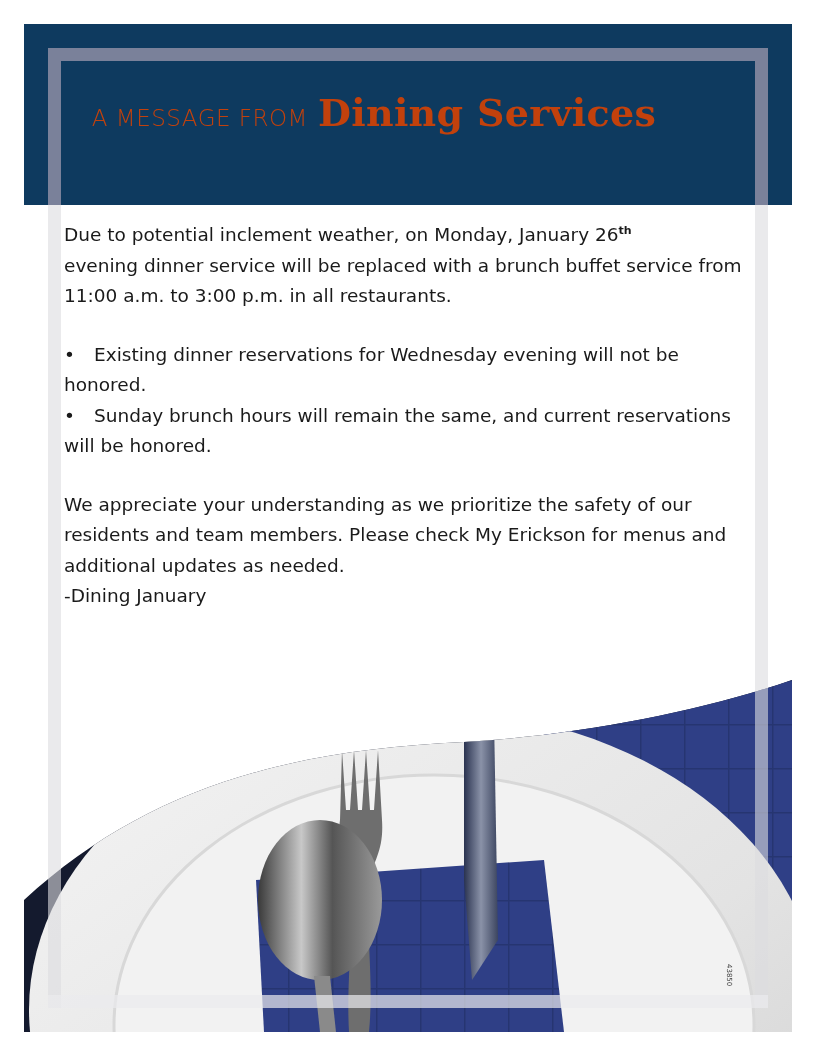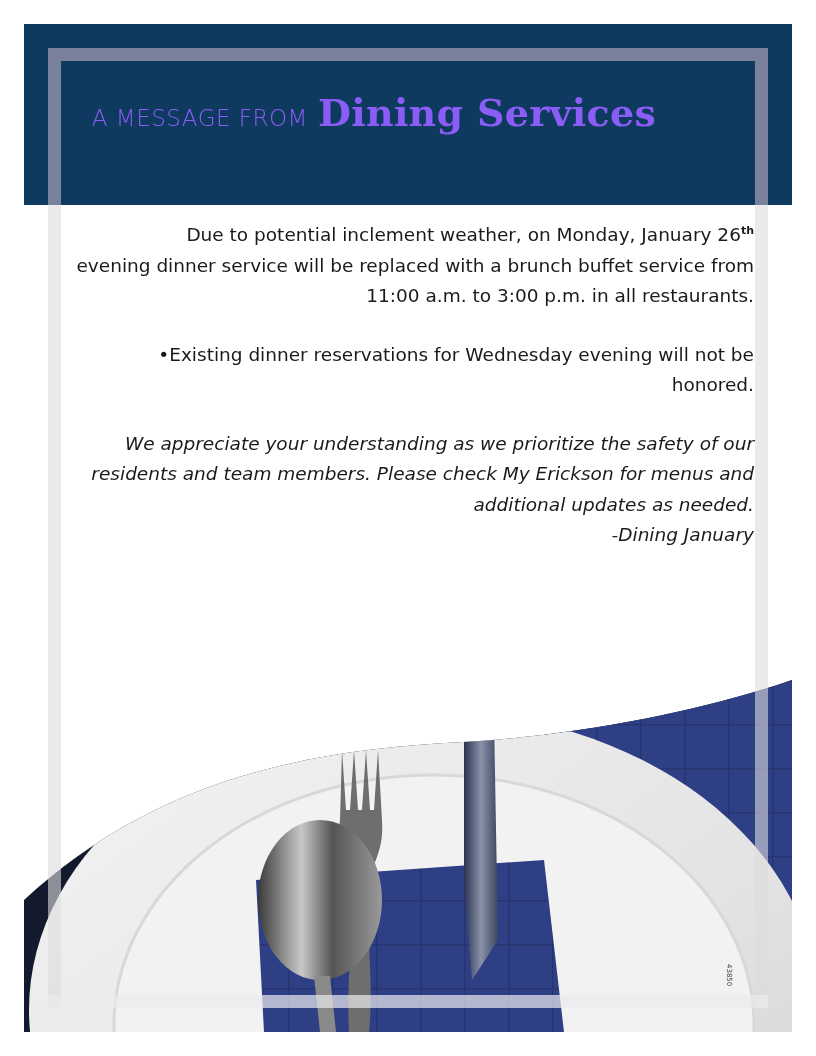--- a/index.html
+++ b/index.html
@@ -1,34 +1,34 @@
 <!DOCTYPE html>
 <html><head>
 <meta charset="utf-8">
 <style>
   html, body { margin: 0; padding: 0; }
   body { width: 816px; height: 1056px; background: #ffffff; position: relative; overflow: hidden; font-family: "Liberation Sans", sans-serif; }
   .header { position: absolute; left: 24px; top: 24px; width: 768px; height: 181px; background: #0e3a5f; }
-  .title-row { position: absolute; left: 0; width: 748px; top: 90px; text-align: center; color: #8b5cf6; white-space: nowrap; z-index: 5; }
+  .title-row { position: absolute; left: 0; width: 748px; top: 90px; text-align: center; color: #c2410c; white-space: nowrap; z-index: 5; }
   .title-small { font-family: "DejaVu Sans", sans-serif; font-size: 23px; letter-spacing: 0.5px; font-weight: 300; vertical-align: baseline; margin-right: 10px; }
   .title-big { font-family: "DejaVu Serif", serif; font-weight: bold; font-size: 38px; letter-spacing: 0.3px; vertical-align: baseline; }
   .frame-top { position: absolute; left: 48px; top: 48px; width: 720px; height: 13px; background: #7a819a; z-index: 3; }
   .frame-left-h { position: absolute; left: 48px; top: 61px; width: 13px; height: 144px; background: #7a819a; z-index: 3; }
   .frame-right-h { position: absolute; left: 755px; top: 61px; width: 13px; height: 144px; background: #7a819a; z-index: 3; }
   .frame-left { position: absolute; left: 48px; top: 205px; width: 13px; height: 803px; background: rgba(220,220,224,0.6); z-index: 3; }
   .frame-right { position: absolute; left: 755px; top: 205px; width: 13px; height: 803px; background: rgba(220,220,224,0.6); z-index: 3; }
   .frame-bottom { position: absolute; left: 48px; top: 995px; width: 720px; height: 13px; background: rgba(235,235,238,0.7); z-index: 3; }
   .photo { position: absolute; left: 24px; top: 680px; width: 768px; height: 352px; z-index: 1; }
-  .content { position: absolute; left: 64px; width: 690px; top: 220px; color: #1a1a1a; font-family: "DejaVu Sans", sans-serif; font-size: 18.5px; line-height: 30.5px; text-align: right; z-index: 4; }
+  .content { position: absolute; left: 64px; width: 690px; top: 220px; color: #1a1a1a; font-family: "DejaVu Sans", sans-serif; font-size: 18.5px; line-height: 30.5px; text-align: left; z-index: 4; }
   .content p { margin: 0; }
   .content sup { font-size: 11px; line-height: 0; vertical-align: super; font-weight: bold; }
   .bullets { list-style: none; margin: 28px 0 0 0; padding: 0; }
   .bullets li { position: relative; }
   .bullets li .dot { display: inline-block; width: 30px; }
-  .closing { margin-top: 28px !important; font-style: italic; }
+  .closing { margin-top: 28px !important; }
   .code { position: absolute; left: 733px; top: 964px; font-size: 7px; color: #444; transform: rotate(90deg); transform-origin: left top; z-index: 6; font-family: "DejaVu Sans", sans-serif; }
 </style>
 </head>
 <body>
 
 <div class="header"></div>
 <div class="frame-top"></div>
 <div class="frame-left-h"></div>
 <div class="frame-right-h"></div>
 <div class="frame-left"></div>
@@ -75,17 +75,18 @@
     <path d="M440,38 L470,38 L474,260 L448,300 L440,200 Z" fill="url(#knifeGrad)"></path>
     <ellipse cx="296" cy="220" rx="62" ry="80" fill="url(#spoonGrad)"></ellipse>
     <path d="M290,296 L306,296 L312,352 L296,352 Z" fill="#8a8a8a"></path>
   </g>
 </svg>
 
 <div class="content">
   <p><span>Due to potential inclement weather, on Monday, January 26</span><sup>th</sup><br><span>evening dinner service will be replaced with a brunch buffet service from 11:00 a.m. to 3:00 p.m. in all restaurants.</span></p>
   <ul class="bullets">
     <li><span class="dot">•</span><span>Existing dinner reservations for Wednesday evening will not be honored.</span></li>
+    <li><span class="dot">•</span><span>Sunday brunch hours will remain the same, and current reservations will be honored.</span></li>
   </ul>
   <p class="closing"><span>We appreciate your understanding as we prioritize the safety of our residents and team members. Please check My Erickson for menus and additional updates as needed.</span><br><span>-Dining January</span></p>
 </div>
 
 <div class="code">43850</div>
 
 </body></html>

